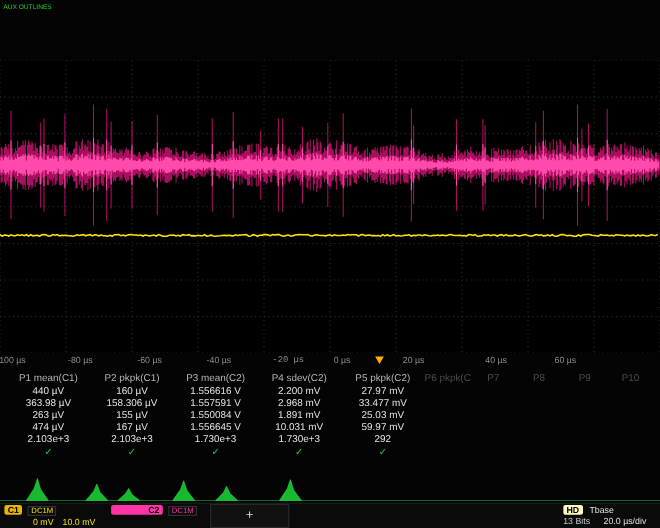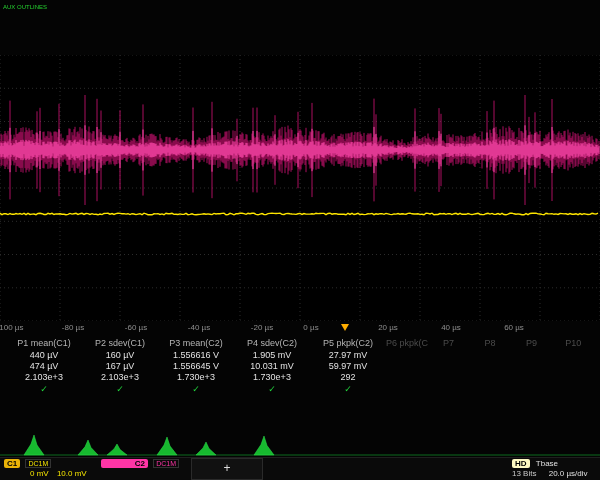--- a/index.html
+++ b/index.html
@@ -56,47 +56,71 @@
       <path d="M0 85.8V104.2M1 78.6V111.4M2 79.8V110.2M3 86.0V104.0M4 79.1V110.9M5 76.0V114.0M6 78.2V111.8M7 80.4V109.6M8 75.9V114.1M9 84.4V105.6M10 45.6V144.4M11 79.7V110.3M12 85.5V104.5M13 83.8V106.2M14 79.7V110.3M15 82.3V107.7M16 73.0V117.0M17 79.0V111.0M18 78.7V111.3M19 77.5V112.5M20 76.9V113.1M21 73.0V117.0M22 77.1V112.9M23 72.3V117.7M24 85.8V104.2M25 76.8V113.2M26 72.5V117.5M27 75.1V114.9M28 76.7V113.3M29 73.3V116.7M30 75.5V114.5M31 82.0V108.0M32 74.9V115.1M33 79.0V111.0M34 79.5V110.5M35 84.2V105.8M36 77.6V112.4M37 56.3V133.7M38 79.2V110.8M39 83.5V106.5M40 52.8V137.2M41 84.6V105.4M42 84.9V105.1M43 76.9V113.1M44 76.6V113.4M45 82.6V107.4M46 80.8V109.2M47 81.4V108.6M48 76.2V113.8M49 83.0V107.0M50 76.5V113.5M51 77.5V112.5M52 80.7V109.3M53 87.2V102.8M54 76.7V113.3M55 76.5V113.5M56 76.6V113.4M57 77.2V112.8M58 82.2V107.8M59 48.8V141.2M60 85.6V104.4M61 78.6V111.4M62 84.5V105.5M63 82.8V107.2M64 85.3V104.7M65 86.4V103.6M66 84.4V105.6M67 80.3V109.7M68 80.1V109.9M69 73.4V116.6M70 73.8V116.2M71 85.0V105.0M72 77.2V112.8M73 80.3V109.7M74 74.2V115.8M75 71.8V118.2M76 81.6V108.4M77 77.1V112.9M78 76.3V113.7M79 78.6V111.4M80 72.1V117.9M81 82.5V107.5M82 73.5V116.5M83 83.2V106.8M84 83.8V106.2M85 40.0V150.0M86 74.9V115.1M87 85.1V104.9M88 76.4V113.6M89 71.5V118.5M90 77.4V112.6M91 85.0V105.0M92 78.5V111.5M93 76.0V114.0M94 76.3V113.7M95 83.8V106.2M96 86.0V104.0M97 43.8V146.2M98 82.3V107.7M99 74.2V115.8M100 82.4V107.6M101 55.5V134.5M102 83.9V106.1M103 79.7V110.3M104 81.5V108.5M105 80.0V110.0M106 83.4V106.6M107 83.9V106.1M108 84.3V105.7M109 80.4V109.6M110 82.6V107.4M111 80.6V109.4M112 86.4V103.6M113 83.8V106.2M114 80.8V109.2M115 79.3V110.7M116 80.8V109.2M117 80.9V109.1M118 85.0V105.0M119 81.6V108.4M120 55.2V134.8M121 85.6V104.4M122 85.0V105.0M123 85.6V104.4M124 87.1V102.9M125 87.0V103.0M126 83.9V106.1M127 82.9V107.1M128 86.2V103.8M129 89.0V101.0M130 86.9V103.1M131 84.8V105.2M132 86.0V104.0M133 82.8V107.2M134 83.3V106.7M135 84.6V105.4M136 87.7V102.3M137 86.1V103.9M138 88.0V102.0M139 80.6V109.4M140 79.3V110.7M141 84.3V105.7M142 81.8V108.2M143 49.4V140.6M144 82.8V107.2M145 87.5V102.5M146 79.7V110.3M147 86.7V103.3M148 80.9V109.1M149 84.4V105.6M150 79.0V111.0M151 78.8V111.2M152 78.6V111.4M153 79.7V110.3M154 79.4V110.6M155 81.2V108.8M156 81.1V108.9M157 86.4V103.6M158 84.9V105.1M159 86.1V103.9M160 79.1V110.9M161 83.2V106.8M162 84.7V105.3M163 87.5V102.5M164 87.7V102.3M165 86.7V103.3M166 81.9V108.1M167 81.8V108.2M168 89.1V100.9M169 82.4V107.6M170 82.4V107.6M171 85.2V104.8M172 87.5V102.5M173 85.3V104.7M174 85.9V104.1M175 85.0V105.0M176 83.1V106.9M177 82.5V107.5M178 86.5V103.5M179 84.1V105.9M180 87.8V102.2M181 86.5V103.5M182 86.1V103.9M183 84.6V105.4M184 84.3V105.7M185 89.3V100.7M186 84.3V105.7M187 86.2V103.8M188 88.3V101.7M189 86.7V103.3M190 89.8V100.2M191 89.7V100.3M192 85.0V105.0M193 52.5V137.5M194 85.5V104.5M195 90.1V99.9M196 89.0V101.0M197 84.8V105.2M198 84.7V105.3M199 82.4V107.6M200 83.1V106.9M201 87.2V102.8M202 84.9V105.1M203 87.4V102.6M204 83.2V106.8M205 86.6V103.4M206 87.5V102.5M207 81.8V108.2M208 85.6V104.4M209 80.6V109.4M210 80.3V109.7M211 85.0V105.0M212 46.8V143.2M213 80.0V110.0M214 85.5V104.5M215 80.1V109.9M216 84.7V105.3M217 85.1V104.9M218 77.0V113.0M219 85.4V104.6M220 78.2V111.8M221 84.4V105.6M222 82.7V107.3M223 82.3V107.7M224 81.5V108.5M225 76.6V113.4M226 76.6V113.4M227 76.3V113.7M228 84.1V105.9M229 75.5V114.5M230 84.8V105.2M231 83.1V106.9M232 83.2V106.8M233 75.4V114.6M234 87.0V103.0M235 75.9V114.1M236 82.7V107.3M237 63.7V126.3M238 87.2V102.8M239 83.8V106.2M240 79.2V110.8M241 79.7V110.3M242 77.4V112.6M243 78.7V111.3M244 84.7V105.3M245 83.9V106.1M246 79.1V110.9M247 79.6V110.4M248 85.4V104.6M249 87.5V102.5M250 85.2V104.8M251 85.0V105.0M252 78.6V111.4M253 52.7V137.3M254 81.4V108.6M255 83.0V107.0M256 82.0V108.0M257 52.5V137.5M258 82.4V107.6M259 77.2V112.8M260 84.7V105.3M261 86.4V103.6M262 80.0V110.0M263 78.4V111.6M264 80.7V109.3M265 84.3V105.7M266 86.1V103.9M267 86.2V103.8M268 80.5V109.5M269 85.2V104.8M270 83.2V106.8M271 81.3V108.7M272 83.0V107.0M273 76.2V113.8M274 80.7V109.3M275 60.2V129.8M276 84.1V105.9M277 85.6V104.4M278 82.5V107.5M279 74.6V115.4M280 73.4V116.6M281 80.6V109.4M282 71.9V118.1M283 85.5V104.5M284 83.6V106.4M285 71.8V118.2M286 77.2V112.8M287 82.9V107.1M288 70.5V119.5M289 74.3V115.7M290 82.3V107.7M291 73.2V116.8M292 75.0V115.0M293 84.7V105.3M294 83.3V106.7M295 79.3V110.7M296 82.0V108.0M297 81.6V108.4M298 56.8V133.2M299 75.8V114.2M300 74.2V115.8M301 75.6V114.4M302 80.3V109.7M303 81.6V108.4M304 85.7V104.3M305 80.0V110.0M306 72.8V117.2M307 85.9V104.1M308 84.6V105.4M309 80.5V109.5M310 76.4V113.6M311 77.2V112.8M312 47.9V142.1M313 75.6V114.4M314 82.9V107.1M315 83.1V106.9M316 75.3V114.7M317 85.7V104.3M318 76.2V113.8M319 76.2V113.8M320 85.4V104.6M321 83.4V106.6M322 79.3V110.7M323 78.7V111.3M324 77.7V112.3M325 84.5V105.5M326 82.5V107.5M327 86.1V103.9M328 85.5V104.5M329 84.1V105.9M330 87.9V102.1M331 82.3V107.7M332 80.6V109.4M333 87.4V102.6M334 79.1V110.9M335 87.7V102.3M336 83.7V106.3M337 85.6V104.4M338 81.2V108.8M339 81.0V109.0M340 80.9V109.1M341 78.7V111.3M342 82.1V107.9M343 79.4V110.6M344 84.1V105.9M345 85.9V104.1M346 78.5V111.5M347 83.6V106.4M348 78.4V111.6M349 78.4V111.6M350 81.9V108.1M351 77.7V112.3M352 77.2V112.8M353 86.9V103.1M354 80.0V110.0M355 76.8V113.2M356 85.5V104.5M357 77.5V112.5M358 77.0V113.0M359 86.4V103.6M360 77.2V112.8M361 79.2V110.8M362 81.0V109.0M363 87.5V102.5M364 77.9V112.1M365 85.6V104.4M366 86.3V103.7M367 79.8V110.2M368 78.2V111.8M369 79.3V110.7M370 78.3V111.7M371 78.4V111.6M372 86.0V104.0M373 82.3V107.7M374 43.6V146.4M375 79.7V110.3M376 59.3V130.7M377 82.4V107.6M378 87.1V102.9M379 85.6V104.4M380 82.3V107.7M381 80.7V109.3M382 87.9V102.1M383 86.2V103.8M384 85.4V104.6M385 84.3V105.7M386 86.5V103.5M387 84.1V105.9M388 87.7V102.3M389 89.7V100.3M390 86.6V103.4M391 86.9V103.1M392 87.7V102.3M393 85.3V104.7M394 89.7V100.3M395 89.4V100.6M396 90.5V99.5M397 90.7V99.3M398 85.0V105.0M399 86.0V104.0M400 88.0V102.0M401 87.2V102.8M402 84.2V105.8M403 89.9V100.1M404 87.8V102.2M405 88.4V101.6M406 90.1V99.9M407 90.3V99.7M408 87.1V102.9M409 88.7V101.3M410 88.8V101.2M411 86.2V103.8M412 88.9V101.1M413 82.3V107.7M414 86.8V103.2M415 53.4V136.6M416 86.5V103.5M417 81.2V108.8M418 85.6V104.4M419 83.6V106.4M420 83.8V106.2M421 85.7V104.3M422 83.0V107.0M423 81.9V108.1M424 87.2V102.8M425 80.9V109.1M426 83.1V106.9M427 83.9V106.1M428 78.5V111.5M429 82.5V107.5M430 84.0V106.0M431 84.8V105.2M432 86.6V103.4M433 82.2V107.8M434 87.3V102.7M435 85.6V104.4M436 83.4V106.6M437 86.3V103.7M438 82.8V107.2M439 53.1V136.9M440 80.9V109.1M441 58.8V131.2M442 85.9V104.1M443 85.3V104.7M444 86.4V103.6M445 87.9V102.1M446 88.3V101.7M447 80.0V110.0M448 88.1V101.9M449 79.3V110.7M450 82.4V107.6M451 81.8V108.2M452 83.2V106.8M453 79.4V110.6M454 85.9V104.1M455 86.9V103.1M456 80.9V109.1M457 85.9V104.1M458 80.9V109.1M459 82.5V107.5M460 88.0V102.0M461 80.2V109.8M462 81.3V108.7M463 85.9V104.1M464 81.9V108.1M465 88.4V101.6M466 85.5V104.5M467 81.6V108.4M468 87.1V102.9M469 81.2V108.8M470 80.7V109.3M471 85.5V104.5M472 80.8V109.2M473 82.1V107.9M474 79.2V110.8M475 78.0V112.0M476 81.1V108.9M477 84.6V105.4M478 82.2V107.8M479 81.6V108.4M480 85.3V104.7M481 85.5V104.5M482 76.5V113.5M483 84.6V105.4M484 84.6V105.4M485 86.2V103.8M486 83.6V106.4M487 56.1V133.9M488 82.8V107.2M489 85.0V105.0M490 74.7V115.3M491 78.0V112.0M492 81.6V108.4M493 73.9V116.1M494 45.6V144.4M495 77.3V112.7M496 71.8V118.2M497 79.0V111.0M498 83.6V106.4M499 82.0V108.0M500 74.2V115.8M501 84.8V105.2M502 81.1V108.9M503 71.3V118.7M504 81.2V108.8M505 85.3V104.7M506 72.8V117.2M507 76.6V113.4M508 85.4V104.6M509 71.3V118.7M510 73.0V117.0M511 83.1V106.9M512 75.1V114.9M513 77.7V112.3M514 76.7V113.3M515 84.1V105.9M516 83.7V106.3M517 82.0V108.0M518 85.4V104.6M519 72.9V117.1M520 85.4V104.6M521 75.9V114.1M522 76.4V113.6M523 77.8V112.2M524 83.2V106.8M525 40.0V150.0M526 75.3V114.7M527 82.7V107.3M528 80.4V109.6M529 61.9V128.1M530 76.7V113.3M531 79.6V110.4M532 79.4V110.6M533 84.7V105.3M534 79.7V110.3M535 57.3V132.7M536 76.6V113.4M537 77.2V112.8M538 79.3V110.7M539 79.6V110.4M540 75.8V114.2M541 86.6V103.4M542 86.3V103.7M543 86.3V103.7M544 83.1V106.9M545 83.7V106.3M546 79.6V110.4M547 81.6V108.4M548 78.9V111.1M549 77.2V112.8M550 84.9V105.1M551 84.2V105.8M552 44.0V146.0M553 75.6V114.4M554 78.6V111.4M555 85.1V104.9M556 79.7V110.3M557 82.2V107.8M558 77.8V112.2M559 76.3V113.7M560 83.2V106.8M561 78.0V112.0M562 80.0V110.0M563 81.8V108.2M564 76.1V113.9M565 75.8V114.2M566 84.7V105.3M567 85.5V104.5M568 74.5V115.5M569 80.3V109.7M570 77.6V112.4M571 83.0V107.0M572 81.2V108.8M573 76.8V113.2M574 85.8V104.2M575 78.0V112.0M576 78.9V111.1M577 86.5V103.5M578 78.3V111.7M579 80.8V109.2M580 85.3V104.7M581 79.6V110.4M582 82.0V108.0M583 79.1V110.9M584 85.4V104.6M585 77.0V113.0M586 86.9V103.1M587 80.9V109.1M588 83.1V106.9M589 79.5V110.5M590 81.6V108.4M591 88.5V101.5M592 80.8V109.2M593 84.6V105.4M594 86.9V103.1M595 88.4V101.6M596 83.3V106.7M597 83.9V106.1M598 89.2V100.8M599 85.9V104.1" stroke="#e2137f" opacity="0.75" fill="none"></path>
       <path d="M0 90.9V99.1M1 87.6V102.4M2 88.2V101.8M3 91.0V99.0M4 87.9V102.1M5 86.4V103.6M6 87.4V102.6M7 88.4V101.6M8 86.4V103.6M9 90.2V99.8M10 72.8V117.2M11 88.1V101.9M12 90.7V99.3M13 89.9V100.1M14 88.1V101.9M15 89.3V100.7M16 85.1V104.9M17 87.8V102.2M18 87.6V102.4M19 87.1V102.9M20 86.8V103.2M21 85.1V104.9M22 86.9V103.1M23 84.8V105.2M24 90.9V99.1M25 86.8V103.2M26 84.9V105.1M27 86.1V103.9M28 86.8V103.2M29 85.2V104.8M30 86.2V103.8M31 89.1V100.9M32 85.9V104.1M33 87.8V102.2M34 88.0V102.0M35 90.1V99.9M36 87.2V102.8M37 77.6V112.4M38 87.9V102.1M39 89.8V100.2M40 76.0V114.0M41 90.3V99.7M42 90.4V99.6M43 86.9V103.1M44 86.7V103.3M45 89.4V100.6M46 88.6V101.4M47 88.9V101.1M48 86.5V103.5M49 89.6V100.4M50 86.7V103.3M51 87.1V102.9M52 88.5V101.5M53 91.5V98.5M54 86.8V103.2M55 86.7V103.3M56 86.7V103.3M57 87.0V103.0M58 89.2V100.8M59 74.2V115.8M60 90.8V99.2M61 87.6V102.4M62 90.3V99.7M63 89.5V100.5M64 90.7V99.3M65 91.1V98.9M66 90.2V99.8M67 88.4V101.6M68 88.3V101.7M69 85.3V104.7M70 85.5V104.5M71 90.5V99.5M72 87.0V103.0M73 88.4V101.6M74 85.6V104.4M75 84.6V105.4M76 88.9V101.1M77 87.0V103.0M78 86.6V103.4M79 87.6V102.4M80 84.7V105.3M81 89.4V100.6M82 85.3V104.7M83 89.7V100.3M84 90.0V100.0M85 70.3V119.8M86 86.0V104.0M87 90.5V99.5M88 86.6V103.4M89 84.4V105.6M90 87.1V102.9M91 90.5V99.5M92 87.6V102.4M93 86.5V103.5M94 86.6V103.4M95 90.0V100.0M96 91.0V99.0M97 72.0V118.0M98 89.3V100.7M99 85.6V104.4M100 89.3V100.7M101 77.2V112.8M102 90.0V100.0M103 88.1V101.9M104 88.9V101.1M105 88.3V101.7M106 89.8V100.2M107 90.0V100.0M108 90.2V99.8M109 88.4V101.6M110 89.4V100.6M111 88.5V101.5M112 91.1V98.9M113 90.0V100.0M114 88.6V101.4M115 88.0V102.0M116 88.6V101.4M117 88.7V101.3M118 90.5V99.5M119 89.0V101.0M120 77.1V112.9M121 90.8V99.2M122 90.5V99.5M123 90.8V99.2M124 91.4V98.6M125 91.4V98.6M126 90.0V100.0M127 89.6V100.4M128 91.0V99.0M129 92.3V97.7M130 91.3V98.7M131 90.4V99.6M132 91.0V99.0M133 89.5V100.5M134 89.7V100.3M135 90.3V99.7M136 91.7V98.3M137 91.0V99.0M138 91.8V98.2M139 88.5V101.5M140 87.9V102.1M141 90.2V99.8M142 89.0V101.0M143 74.5V115.5M144 89.5V100.5M145 91.6V98.4M146 88.1V101.9M147 91.3V98.7M148 88.7V101.3M149 90.2V99.8M150 87.8V102.2M151 87.7V102.3M152 87.6V102.4M153 88.1V101.9M154 88.0V102.0M155 88.8V101.2M156 88.7V101.3M157 91.1V98.9M158 90.4V99.6M159 91.0V99.0M160 87.8V102.2M161 89.7V100.3M162 90.4V99.6M163 91.6V98.4M164 91.7V98.3M165 91.2V98.8M166 89.1V100.9M167 89.1V100.9M168 92.4V97.6M169 89.3V100.7M170 89.3V100.7M171 90.6V99.4M172 91.6V98.4M173 90.6V99.4M174 90.9V99.1M175 90.5V99.5M176 89.6V100.4M177 89.4V100.6M178 91.2V98.8M179 90.1V99.9M180 91.8V98.2M181 91.2V98.8M182 91.0V99.0M183 90.3V99.7M184 90.2V99.8M185 92.4V97.6M186 90.2V99.8M187 91.0V99.0M188 92.0V98.0M189 91.3V98.7M190 92.7V97.3M191 92.6V97.4M192 90.5V99.5M193 75.9V114.1M194 90.7V99.3M195 92.8V97.2M196 92.3V97.7M197 90.4V99.6M198 90.4V99.6M199 89.3V100.7M200 89.6V100.4M201 91.5V98.5M202 90.5V99.5M203 91.6V98.4M204 89.7V100.3M205 91.2V98.8M206 91.6V98.4M207 89.1V100.9M208 90.8V99.2M209 88.5V101.5M210 88.4V101.6M211 90.5V99.5M212 73.3V116.7M213 88.3V101.7M214 90.7V99.3M215 88.3V101.7M216 90.4V99.6M217 90.5V99.5M218 86.9V103.1M219 90.7V99.3M220 87.4V102.6M221 90.2V99.8M222 89.5V100.5M223 89.3V100.7M224 88.9V101.1M225 86.7V103.3M226 86.7V103.3M227 86.6V103.4M228 90.1V99.9M229 86.2V103.8M230 90.4V99.6M231 89.7V100.3M232 89.7V100.3M233 86.2V103.8M234 91.4V98.6M235 86.4V103.6M236 89.5V100.5M237 80.9V109.1M238 91.5V98.5M239 89.9V100.1M240 87.9V102.1M241 88.1V101.9M242 87.1V102.9M243 87.6V102.4M244 90.4V99.6M245 90.0V100.0M246 87.9V102.1M247 88.1V101.9M248 90.7V99.3M249 91.6V98.4M250 90.6V99.4M251 90.5V99.5M252 87.6V102.4M253 76.0V114.0M254 88.9V101.1M255 89.6V100.4M256 89.1V100.9M257 75.9V114.1M258 89.3V100.7M259 87.0V103.0M260 90.4V99.6M261 91.1V98.9M262 88.2V101.8M263 87.5V102.5M264 88.6V101.4M265 90.2V99.8M266 91.0V99.0M267 91.1V98.9M268 88.5V101.5M269 90.6V99.4M270 89.7V100.3M271 88.8V101.2M272 89.6V100.4M273 86.5V103.5M274 88.5V101.5M275 79.3V110.7M276 90.1V99.9M277 90.7V99.3M278 89.4V100.6M279 85.8V104.2M280 85.3V104.7M281 88.5V101.5M282 84.6V105.4M283 90.7V99.3M284 89.9V100.1M285 84.5V105.5M286 87.0V103.0M287 89.5V100.5M288 84.0V106.0M289 85.7V104.3M290 89.3V100.7M291 85.2V104.8M292 86.0V104.0M293 90.4V99.6M294 89.7V100.3M295 87.9V102.1M296 89.1V100.9M297 89.0V101.0M298 77.8V112.2M299 86.3V103.7M300 85.6V104.4M301 86.3V103.7M302 88.4V101.6M303 89.0V101.0M304 90.8V99.2M305 88.3V101.7M306 85.0V105.0M307 90.9V99.1M308 90.3V99.7M309 88.5V101.5M310 86.6V103.4M311 87.0V103.0M312 73.8V116.2M313 86.3V103.7M314 89.6V100.4M315 89.7V100.3M316 86.1V103.9M317 90.8V99.2M318 86.6V103.4M319 86.6V103.4M320 90.7V99.3M321 89.8V100.2M322 87.9V102.1M323 87.7V102.3M324 87.2V102.8M325 90.3V99.7M326 89.4V100.6M327 91.0V99.0M328 90.7V99.3M329 90.1V99.9M330 91.8V98.2M331 89.3V100.7M332 88.5V101.5M333 91.6V98.4M334 87.8V102.2M335 91.7V98.3M336 89.9V100.1M337 90.8V99.2M338 88.8V101.2M339 88.7V101.3M340 88.6V101.4M341 87.7V102.3M342 89.2V100.8M343 88.0V102.0M344 90.1V99.9M345 90.9V99.1M346 87.6V102.4M347 89.9V100.1M348 87.5V102.5M349 87.5V102.5M350 89.1V100.9M351 87.2V102.8M352 87.0V103.0M353 91.4V98.6M354 88.3V101.7M355 86.8V103.2M356 90.7V99.3M357 87.1V102.9M358 86.9V103.1M359 91.1V98.9M360 87.0V103.0M361 87.9V102.1M362 88.7V101.3M363 91.6V98.4M364 87.3V102.7M365 90.8V99.2M366 91.1V98.9M367 88.1V101.9M368 87.4V102.6M369 87.9V102.1M370 87.5V102.5M371 87.5V102.5M372 91.0V99.0M373 89.3V100.7M374 71.9V118.1M375 88.1V101.9M376 78.9V111.1M377 89.3V100.7M378 91.4V98.6M379 90.8V99.2M380 89.3V100.7M381 88.6V101.4M382 91.8V98.2M383 91.0V99.0M384 90.7V99.3M385 90.2V99.8M386 91.2V98.8M387 90.1V99.9M388 91.7V98.3M389 92.6V97.4M390 91.2V98.8M391 91.3V98.7M392 91.7V98.3M393 90.6V99.4M394 92.6V97.4M395 92.5V97.5M396 93.0V97.0M397 93.0V97.0M398 90.5V99.5M399 91.0V99.0M400 91.9V98.1M401 91.5V98.5M402 90.2V99.8M403 92.7V97.3M404 91.8V98.2M405 92.0V98.0M406 92.8V97.2M407 92.9V97.1M408 91.4V98.6M409 92.2V97.8M410 92.2V97.8M411 91.0V99.0M412 92.3V97.7M413 89.3V100.7M414 91.3V98.7M415 76.3V113.7M416 91.2V98.8M417 88.8V101.2M418 90.8V99.2M419 89.9V100.1M420 90.0V100.0M421 90.8V99.2M422 89.6V100.4M423 89.1V100.9M424 91.5V98.5M425 88.6V101.4M426 89.6V100.4M427 90.0V100.0M428 87.6V102.4M429 89.4V100.6M430 90.0V100.0M431 90.4V99.6M432 91.2V98.8M433 89.2V100.8M434 91.5V98.5M435 90.8V99.2M436 89.8V100.2M437 91.1V98.9M438 89.5V100.5M439 76.1V113.9M440 88.7V101.3M441 78.7V111.3M442 90.9V99.1M443 90.6V99.4M444 91.1V98.9M445 91.8V98.2M446 92.0V98.0M447 88.2V101.8M448 91.9V98.1M449 88.0V102.0M450 89.3V100.7M451 89.1V100.9M452 89.7V100.3M453 88.0V102.0M454 90.9V99.1M455 91.3V98.7M456 88.7V101.3M457 90.9V99.1M458 88.6V101.4M459 89.4V100.6M460 91.8V98.2M461 88.4V101.6M462 88.8V101.2M463 90.9V99.1M464 89.1V100.9M465 92.0V98.0M466 90.7V99.3M467 89.0V101.0M468 91.4V98.6M469 88.8V101.2M470 88.6V101.4M471 90.7V99.3M472 88.6V101.4M473 89.2V100.8M474 87.9V102.1M475 87.4V102.6M476 88.7V101.3M477 90.3V99.7M478 89.2V100.8M479 89.0V101.0M480 90.7V99.3M481 90.7V99.3M482 86.7V103.3M483 90.3V99.7M484 90.3V99.7M485 91.0V99.0M486 89.9V100.1M487 77.5V112.5M488 89.5V100.5M489 90.5V99.5M490 85.9V104.1M491 87.3V102.7M492 89.0V101.0M493 85.5V104.5M494 72.8V117.2M495 87.1V102.9M496 84.5V105.5M497 87.8V102.2M498 89.9V100.1M499 89.2V100.8M500 85.7V104.3M501 90.4V99.6M502 88.7V101.3M503 84.4V105.6M504 88.8V101.2M505 90.7V99.3M506 85.0V105.0M507 86.7V103.3M508 90.7V99.3M509 84.3V105.7M510 85.1V104.9M511 89.7V100.3M512 86.0V104.0M513 87.2V102.8M514 86.8V103.2M515 90.1V99.9M516 89.9V100.1M517 89.1V100.9M518 90.7V99.3M519 85.0V105.0M520 90.7V99.3M521 86.4V103.6M522 86.6V103.4M523 87.3V102.7M524 89.7V100.3M525 70.3V119.8M526 86.1V103.9M527 89.5V100.5M528 88.4V101.6M529 80.1V109.9M530 86.8V103.2M531 88.1V101.9M532 88.0V102.0M533 90.4V99.6M534 88.1V101.9M535 78.0V112.0M536 86.7V103.3M537 87.0V103.0M538 87.9V102.1M539 88.1V101.9M540 86.4V103.6M541 91.2V98.8M542 91.1V98.9M543 91.1V98.9M544 89.6V100.4M545 89.9V100.1M546 88.1V101.9M547 89.0V101.0M548 87.8V102.2M549 87.0V103.0M550 90.5V99.5M551 90.2V99.8M552 72.0V118.0M553 86.2V103.8M554 87.6V102.4M555 90.6V99.4M556 88.1V101.9M557 89.2V100.8M558 87.3V102.7M559 86.6V103.4M560 89.7V100.3M561 87.3V102.7M562 88.2V101.8M563 89.0V101.0M564 86.5V103.5M565 86.4V103.6M566 90.4V99.6M567 90.7V99.3M568 85.8V104.2M569 88.4V101.6M570 87.1V102.9M571 89.6V100.4M572 88.8V101.2M573 86.8V103.2M574 90.8V99.2M575 87.4V102.6M576 87.8V102.2M577 91.2V98.8M578 87.5V102.5M579 88.6V101.4M580 90.6V99.4M581 88.1V101.9M582 89.1V100.9M583 87.9V102.1M584 90.7V99.3M585 86.9V103.1M586 91.4V98.6M587 88.7V101.3M588 89.6V100.4M589 88.0V102.0M590 89.0V101.0M591 92.1V97.9M592 88.6V101.4M593 90.3V99.7M594 91.4V98.6M595 92.0V98.0M596 89.8V100.2M597 90.0V100.0M598 92.4V97.6M599 90.9V99.1" stroke="#ff49ab" fill="none"></path>
       <path d="M0 159L0 158.4L2 159.7L4 158.7L6 158.8L8 159.6L10 158.5L12 159.3L14 159.3L16 158.5L18 159.1L20 158.5L22 159.3L24 158.4L26 159.6L28 158.4L30 159.4L32 159.1L34 159.0L36 159.7L38 158.5L40 158.3L42 158.7L44 159.5L46 159.5L48 158.3L50 158.9L52 158.3L54 159.5L56 158.9L58 159.0L60 158.8L62 159.3L64 159.3L66 159.7L68 159.4L70 158.4L72 159.1L74 158.7L76 158.3L78 159.4L80 158.7L82 158.3L84 159.4L86 158.5L88 158.6L90 159.4L92 158.7L94 159.4L96 159.3L98 159.8L100 159.0L102 159.6L104 158.5L106 158.4L108 158.3L110 159.2L112 158.6L114 159.5L116 158.6L118 158.3L120 158.4L122 158.7L124 158.6L126 159.1L128 158.7L130 159.6L132 158.7L134 159.0L136 159.6L138 159.1L140 158.7L142 159.7L144 158.2L146 158.9L148 159.7L150 159.7L152 159.8L154 158.8L156 158.9L158 158.7L160 159.5L162 158.9L164 159.7L166 158.3L168 158.7L170 158.8L172 158.3L174 159.4L176 159.2L178 159.5L180 158.9L182 159.4L184 159.4L186 158.4L188 159.7L190 159.4L192 158.8L194 159.6L196 159.8L198 159.5L200 159.4L202 159.1L204 158.8L206 159.2L208 158.9L210 159.2L212 159.6L214 158.4L216 159.0L218 158.6L220 158.7L222 158.4L224 158.2L226 159.7L228 159.6L230 158.3L232 158.8L234 159.8L236 158.8L238 158.8L240 158.3L242 158.3L244 158.6L246 159.3L248 158.3L250 158.7L252 158.3L254 158.3L256 159.4L258 159.8L260 159.1L262 158.6L264 159.5L266 159.6L268 158.6L270 158.4L272 158.3L274 158.4L276 158.5L278 158.4L280 158.2L282 159.4L284 159.5L286 158.6L288 158.5L290 158.8L292 159.0L294 159.1L296 159.4L298 158.8L300 158.4L302 159.4L304 158.5L306 159.1L308 159.1L310 159.1L312 158.7L314 159.1L316 158.3L318 158.6L320 158.5L322 158.4L324 158.4L326 159.6L328 158.5L330 158.2L332 159.2L334 158.8L336 158.6L338 159.2L340 159.1L342 159.3L344 159.2L346 159.7L348 158.3L350 159.4L352 158.4L354 159.5L356 159.0L358 158.3L360 159.5L362 159.1L364 159.6L366 159.4L368 158.8L370 158.9L372 158.4L374 159.6L376 158.8L378 159.2L380 158.6L382 158.7L384 159.3L386 158.4L388 158.9L390 159.4L392 159.6L394 158.9L396 159.1L398 158.6L400 159.2L402 158.7L404 159.0L406 159.2L408 158.4L410 158.2L412 158.8L414 159.0L416 159.0L418 158.8L420 159.4L422 159.2L424 159.7L426 158.2L428 158.4L430 159.0L432 158.2L434 159.8L436 159.5L438 159.5L440 158.5L442 158.9L444 158.5L446 159.3L448 158.7L450 158.6L452 159.6L454 158.7L456 158.3L458 159.4L460 158.3L462 159.3L464 159.2L466 159.3L468 158.5L470 159.1L472 159.6L474 159.1L476 158.7L478 158.3L480 159.2L482 159.5L484 159.6L486 158.7L488 158.3L490 159.1L492 158.4L494 159.4L496 159.2L498 158.5L500 159.5L502 158.4L504 159.5L506 159.8L508 159.1L510 158.3L512 158.2L514 158.8L516 159.3L518 158.9L520 159.3L522 159.8L524 159.8L526 158.6L528 159.7L530 158.5L532 158.3L534 158.2L536 158.2L538 158.9L540 159.0L542 159.4L544 159.7L546 158.3L548 158.8L550 158.9L552 158.7L554 159.3L556 158.9L558 159.4L560 158.5L562 158.6L564 158.9L566 158.8L568 159.5L570 158.6L572 159.2L574 159.2L576 158.7L578 159.7L580 158.6L582 159.4L584 158.7L586 159.1L588 159.5L590 159.4L592 158.3L594 158.8L596 159.1L598 158.2" stroke="#ffe600" stroke-width="1.4" fill="none"></path>
     </svg>
 
   <div class="axis-row" id="axis">
       <span class="axis-label" style="left: 10px;">-100 µs</span>
       <span class="axis-label" style="left: 73px;">-80 µs</span>
       <span class="axis-label" style="left: 136px;">-60 µs</span>
       <span class="axis-label" style="left: 199px;">-40 µs</span>
-      <span class="axis-label" style="left: 262px;">-20 µs</span>
+      <span class="axis-label" style="left: 262px; font-family: Liberation Mono, monospace;">-20 µs</span>
       <span class="axis-label" style="left: 311px;">0 µs</span>
-      <span class="axis-label" style="left: 388px;">20 µs</span>
+      <span class="axis-label" style="left: 376px;">20 µs</span>
       <span class="axis-label" style="left: 451px;">40 µs</span>
       <span class="axis-label" style="left: 514px; text-align: right;">60 µs</span>
       <span class="trig-marker" style="left: 341px;"></span>
     </div>
 
   <div class="meas-table" id="mtable">
       <div class="mt-grid">
         <div class="mt-cell mt-head">P1 mean(C1)</div>
-        <div class="mt-cell mt-head">P2 sdev(C1)</div>
+        <div class="mt-cell mt-head">P2 pkpk(C1)</div>
         <div class="mt-cell mt-head">P3 mean(C2)</div>
         <div class="mt-cell mt-head">P4 sdev(C2)</div>
         <div class="mt-cell mt-head">P5 pkpk(C2)</div>
         <div class="mt-cell mt-head dim">P6 pkpk(C3)</div>
         <div class="mt-cell mt-head dim">P7</div>
         <div class="mt-cell mt-head dim">P8</div>
         <div class="mt-cell mt-head dim">P9</div>
         <div class="mt-cell mt-head dim">P10</div>
       </div>
       <div class="mt-grid">
         <div class="mt-cell">440 µV</div>
         <div class="mt-cell">160 µV</div>
         <div class="mt-cell">1.556616 V</div>
-        <div class="mt-cell">1.905 mV</div>
+        <div class="mt-cell">2.200 mV</div>
         <div class="mt-cell">27.97 mV</div>
+        <div class="mt-cell"></div>
+        <div class="mt-cell"></div>
+        <div class="mt-cell"></div>
+        <div class="mt-cell"></div>
+        <div class="mt-cell"></div>
+      </div>
+      <div class="mt-grid">
+        <div class="mt-cell">363.98 µV</div>
+        <div class="mt-cell">158.306 µV</div>
+        <div class="mt-cell">1.557591 V</div>
+        <div class="mt-cell">2.968 mV</div>
+        <div class="mt-cell">33.477 mV</div>
+        <div class="mt-cell"></div>
+        <div class="mt-cell"></div>
+        <div class="mt-cell"></div>
+        <div class="mt-cell"></div>
+        <div class="mt-cell"></div>
+      </div>
+      <div class="mt-grid">
+        <div class="mt-cell">263 µV</div>
+        <div class="mt-cell">155 µV</div>
+        <div class="mt-cell">1.550084 V</div>
+        <div class="mt-cell">1.891 mV</div>
+        <div class="mt-cell">25.03 mV</div>
         <div class="mt-cell"></div>
         <div class="mt-cell"></div>
         <div class="mt-cell"></div>
         <div class="mt-cell"></div>
         <div class="mt-cell"></div>
       </div>
       <div class="mt-grid">
         <div class="mt-cell">474 µV</div>
         <div class="mt-cell">167 µV</div>
         <div class="mt-cell">1.556645 V</div>

